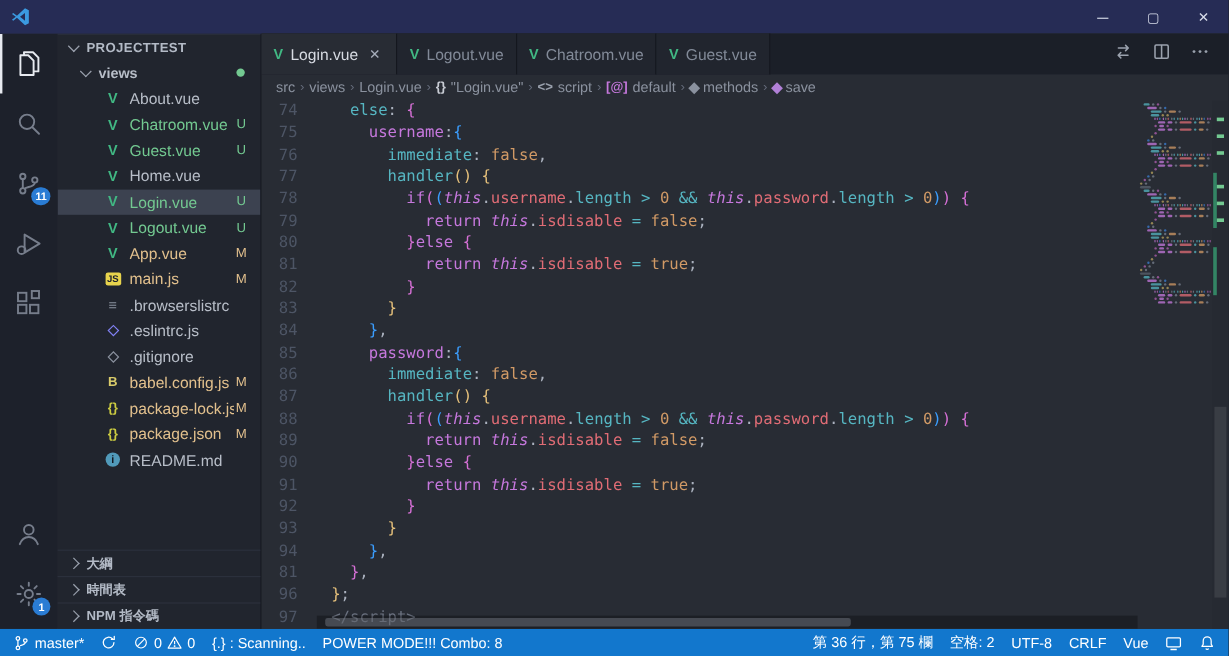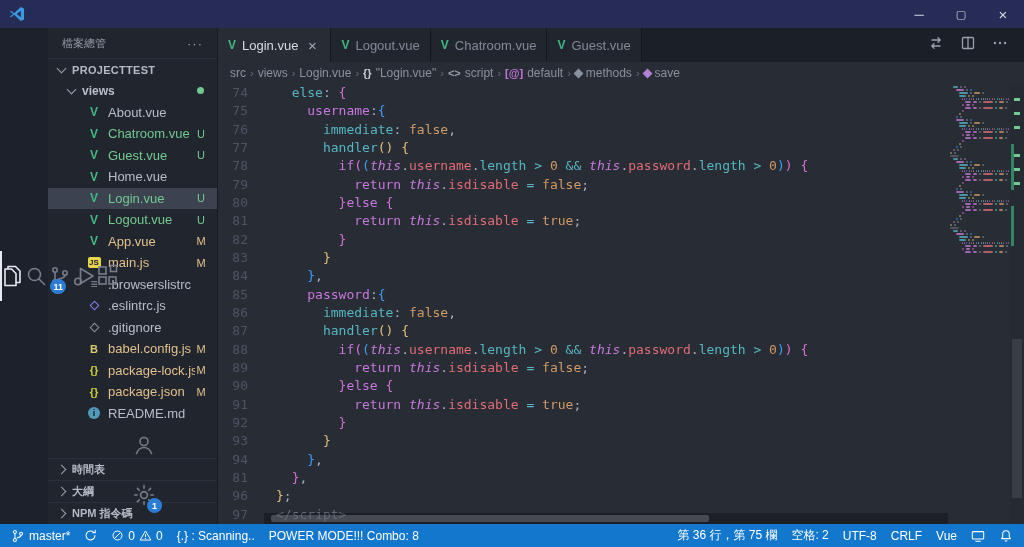--- a/index.html
+++ b/index.html
@@ -13,21 +13,21 @@
   .menus{display:flex;z-index:2;}
   .menu-item{padding:0 7px;line-height:28px;cursor:default;white-space:nowrap;}
   .tb-title{position:absolute;left:0;right:0;text-align:center;color:#c3cadc;font-size:12px;z-index:1;}
   .win-controls{margin-left:auto;display:flex;z-index:2;}
   .win-btn{width:42px;height:28px;display:flex;align-items:center;justify-content:center;font-size:13px;color:#d6dbe8;}
 
   
   .main{display:flex;height:496px;}
 
   
-  .activitybar{width:48px;flex:none;background:#1d212b;display:flex;flex-direction:row;align-items:center;}
+  .activitybar{width:48px;flex:none;background:#1d212b;display:flex;flex-direction:column;align-items:center;}
   .act-icon{width:48px;height:50px;display:flex;align-items:center;justify-content:center;color:#767d8b;position:relative;}
   .act-icon.active{color:#e7eaf0;box-shadow:inset 2px 0 0 #e7eaf0;}
   .act-badge{position:absolute;right:6px;bottom:7px;min-width:15px;height:15px;border-radius:8px;background:#2a7cd4;
     color:#fff;font-size:9px;display:flex;align-items:center;justify-content:center;padding:0 3px;font-weight:700;}
   .act-bottom{margin-top:auto;margin-bottom:4px;display:flex;flex-direction:column;align-items:center;}
 
   
   .sidebar{width:170px;flex:none;background:#21252e;border-right:1px solid #161a22;display:flex;flex-direction:column;font-size:13px;color:#9da5b4;}
   .sb-title{height:30px;flex:none;display:flex;align-items:center;padding:0 14px;font-size:11px;color:#939aa7;}
   .sb-title .lbl{flex:1;}
@@ -170,24 +170,20 @@
           <svg width="24" height="24" viewBox="0 0 24 24" fill="none" stroke="currentColor" stroke-width="1.6" stroke-linecap="round">
               <circle cx="12" cy="12" r="3.4"></circle>
               <path d="M12 2.6v2.6M12 18.8v2.6M2.6 12h2.6M18.8 12h2.6M5.4 5.4l1.9 1.9M16.7 16.7l1.9 1.9M18.6 5.4l-1.9 1.9M7.3 16.7l-1.9 1.9"></path>
             </svg>
           <span class="act-badge">1</span>
         </span>
       </div>
     </div>
 
     <div class="sidebar">
-      <div class="sb-title">
-        <span class="lbl">檔案總管</span>
-        <span class="more-dots">···</span>
-      </div>
       <div class="sec-row bordered">
         <span class="cv d"></span>
         <span style="letter-spacing:.3px;">PROJECTTEST</span>
       </div>
       <div class="tree" id="tree">
           <div class="tree-row folder">
             <span class="cv d"></span>
             <span class="fname">views</span>
             <span class="vdot"></span>
           </div>
@@ -270,25 +266,25 @@
           <div class="tree-row">
             <span class="fico">
               <span class="mdico">i</span>
             </span>
             <span class="fname">README.md</span>
             <span class="gitb"></span>
           </div>
         </div>
       <div class="sec-row bordered">
         <span class="cv r"></span>
-        <span>時間表</span>
+        <span>大綱</span>
       </div>
       <div class="sec-row bordered">
         <span class="cv r"></span>
-        <span>大綱</span>
+        <span>時間表</span>
       </div>
       <div class="sec-row bordered">
         <span class="cv r"></span>
         <span>NPM 指令碼</span>
       </div>
     </div>
 
     <div class="editorcol">
       <div class="tabbar">
         <div style="display:flex;" id="tabs">

